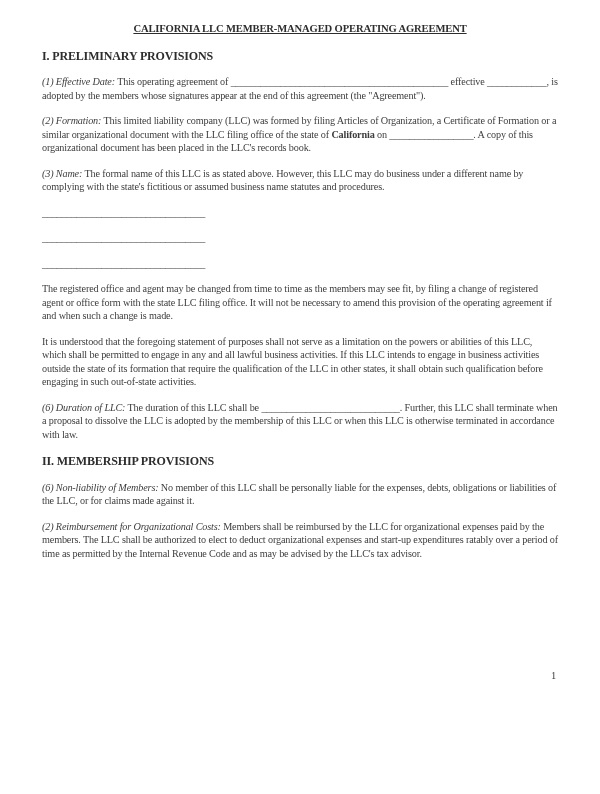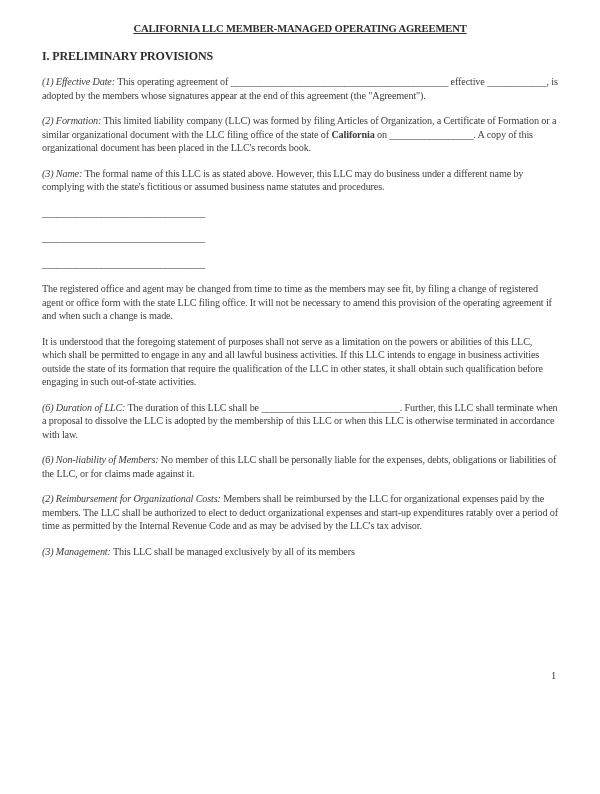--- a/index.html
+++ b/index.html
@@ -67,18 +67,18 @@
       <div class="section-heading">I. PRELIMINARY PROVISIONS</div>
       <p class="doc-paragraph"><span class="run-italic">(1) Effective Date:</span><span class="run-normal"> This operating agreement of </span><span class="run-normal">____________________________________________</span><span class="run-normal"> effective </span><span class="run-normal">____________</span><span class="run-normal">, is adopted by the members whose signatures appear at the end of this agreement (the "Agreement").</span></p>
       <p class="doc-paragraph"><span class="run-italic">(2) Formation:</span><span class="run-normal"> This limited liability company (LLC) was formed by filing Articles of Organization, a Certificate of Formation or a similar organizational document with the LLC filing office of the state of </span><span class="run-bold">California</span><span class="run-normal"> on </span><span class="run-normal">_________________</span><span class="run-normal">. A copy of this organizational document has been placed in the LLC's records book.</span></p>
       <p class="doc-paragraph"><span class="run-italic">(3) Name:</span><span class="run-normal"> The formal name of this LLC is as stated above. However, this LLC may do business under a different name by complying with the state's fictitious or assumed business name statutes and procedures.</span></p>
       <p class="blank-line">_________________________________</p>
       <p class="blank-line">_________________________________</p>
       <p class="blank-line">_________________________________</p>
       <p class="doc-paragraph"><span class="run-normal">The registered office and agent may be changed from time to time as the members may see fit, by filing a change of registered agent or office form with the state LLC filing office. It will not be necessary to amend this provision of the operating agreement if and when such a change is made.</span></p>
       <p class="doc-paragraph"><span class="run-normal">It is understood that the foregoing statement of purposes shall not serve as a limitation on the powers or abilities of this LLC, which shall be permitted to engage in any and all lawful business activities. If this LLC intends to engage in business activities outside the state of its formation that require the qualification of the LLC in other states, it shall obtain such qualification before engaging in such out-of-state activities.</span></p>
       <p class="doc-paragraph"><span class="run-italic">(6) Duration of LLC:</span><span class="run-normal"> The duration of this LLC shall be </span><span class="run-normal">____________________________</span><span class="run-normal">. Further, this LLC shall terminate when a proposal to dissolve the LLC is adopted by the membership of this LLC or when this LLC is otherwise terminated in accordance with law.</span></p>
+      <div class="section-heading">II. MEMBERSHIP PROVISIONS</div>
       <p class="doc-paragraph"><span class="run-italic">(6) Non-liability of Members:</span><span class="run-normal"> No member of this LLC shall be personally liable for the expenses, debts, obligations or liabilities of the LLC, or for claims made against it.</span></p>
       <p class="doc-paragraph"><span class="run-italic">(2) Reimbursement for Organizational Costs:</span><span class="run-normal"> Members shall be reimbursed by the LLC for organizational expenses paid by the members. The LLC shall be authorized to elect to deduct organizational expenses and start-up expenditures ratably over a period of time as permitted by the Internal Revenue Code and as may be advised by the LLC's tax advisor.</span></p>
-      <p class="doc-paragraph"><span class="run-italic">(3) Management:</span><span class="run-normal"> This LLC shall be managed exclusively by all of its members</span></p>
     </div>
   <div class="page-number">1</div>
 </div>
 
 </body></html>

